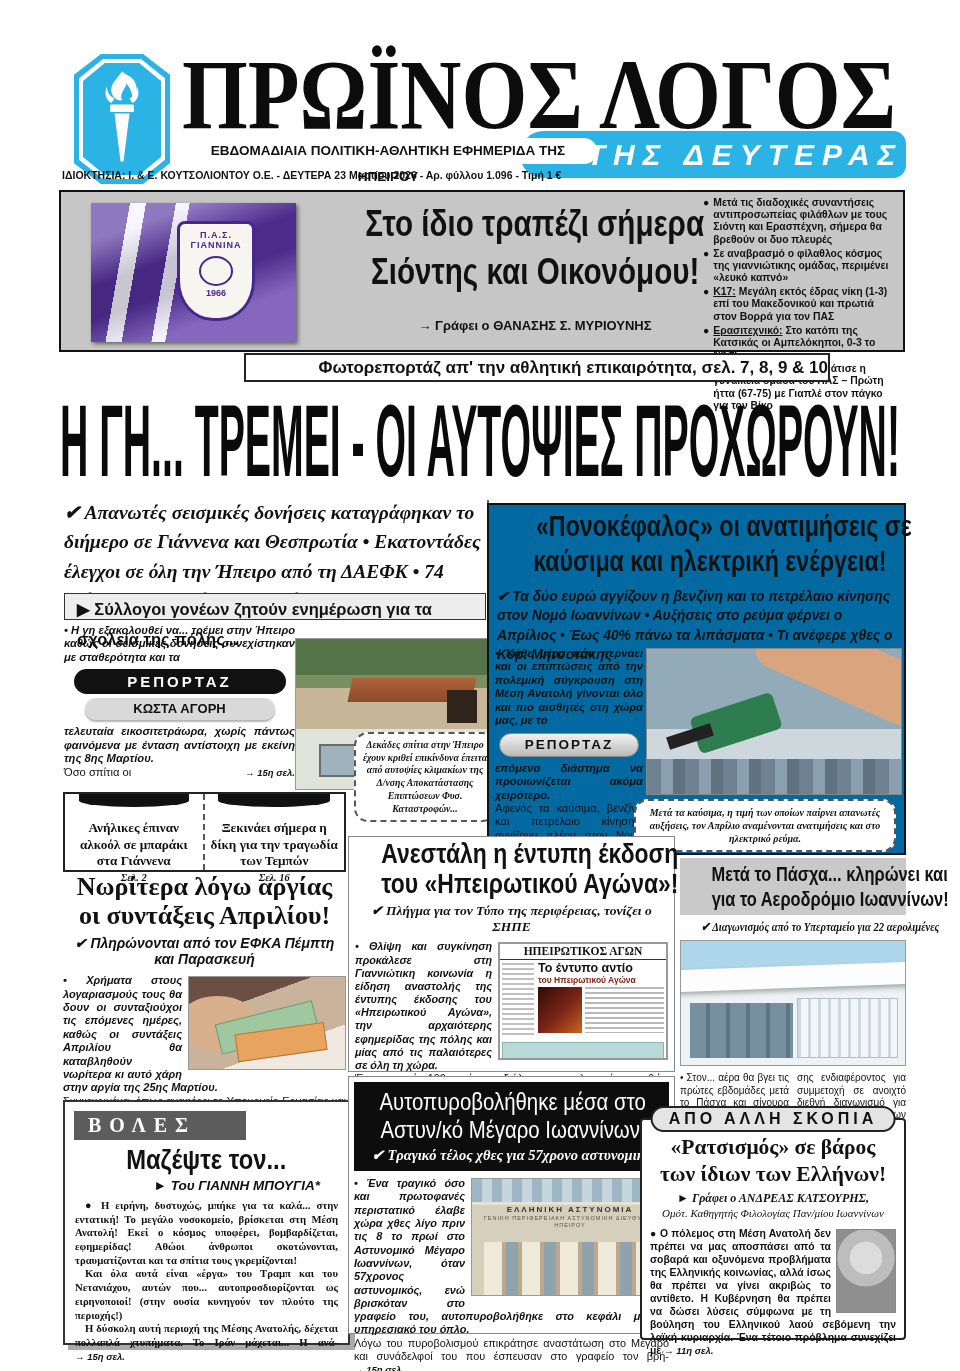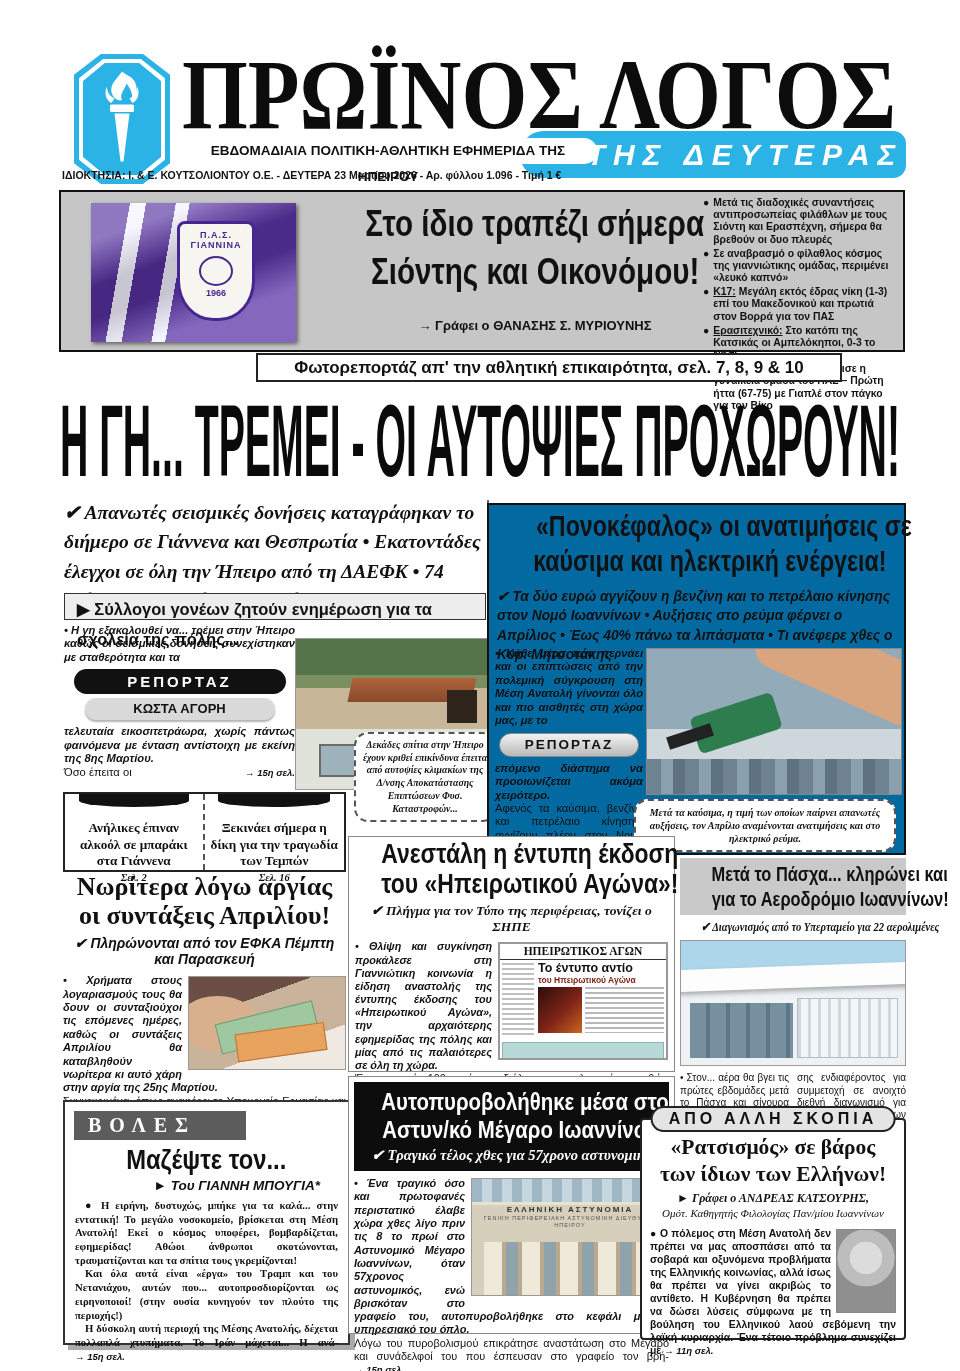--- a/index.html
+++ b/index.html
@@ -31,21 +31,21 @@
   #flag-shield .t1{font-size:9px;padding-top:6px;letter-spacing:1px}
   #flag-shield .crest{width:34px;height:30px;margin:6px auto 2px;border:2px solid #46278f;border-radius:50%}
   #flag-shield .t2{font-size:9px}
   #sports-headline{position:absolute;left:248px;top:8px;width:452px;text-align:center;font-weight:bold;line-height:1.3;font-size:37px}
   #sports-byline{position:absolute;left:248px;top:126px;width:452px;text-align:center;font-weight:bold;font-size:13px}
   #sports-bullets{position:absolute;left:642px;top:5px;width:197px;font-size:10.4px;font-weight:bold;line-height:1.17}
   .sb{display:flex;margin-bottom:2px}
   .sb .dot{margin-right:4px}
   .sb .lead{text-decoration:underline;margin-right:3px}
   
-  #photo-report-banner{left:256px;top:353px;width:586px;height:29px;background:#fff;border:2.5px solid #222;text-align:center;line-height:25px;font-weight:bold;font-size:17px}
+  #photo-report-banner{left:244px;top:353px;width:586px;height:29px;background:#fff;border:2.5px solid #222;text-align:right;line-height:25px;font-weight:bold;font-size:17px}
   #main-headline-wrap{left:58px;top:386px;width:848px;height:108px}
   
   #eq-deck{left:64px;top:498px;width:422px;font-family:"Liberation Serif",serif;font-style:italic;font-weight:bold;font-size:19.5px;line-height:1.5}
   #eq-kicker{left:64px;top:593px;width:422px;height:27px;background:#ededed;border:1.5px solid #333;font-weight:bold;font-size:16.5px;line-height:30px;padding-left:12px}
   #eq-article{left:64px;top:624px;width:424px;height:170px}
   #eq-article .col{position:absolute;left:0;top:0;width:231px;font-size:11.2px;line-height:1.2;text-align:justify}
   .bold-it{font-weight:bold;font-style:italic}
   .badge-black{width:212px;height:25px;margin:5px auto 4px;background:#111;color:#fff;border-radius:13px;text-align:center;line-height:25px;font-weight:bold;font-size:15px;letter-spacing:3px}
   .badge-gray{width:190px;height:22px;margin:0 auto 5px;background:#d9d9d9;border-radius:11px;text-align:center;line-height:22px;font-weight:bold;font-size:13px;box-shadow:0 2px 2px rgba(0,0,0,.3)}
   .lastrow{display:flex;align-items:baseline;justify-content:space-between}
@@ -108,21 +108,21 @@
   #mini-paper .main{flex:1;padding:2px}
   #mini-paper .ph1{font-family:"Liberation Sans",sans-serif;font-weight:bold;font-size:12.5px;line-height:1}
   #mini-paper .ph2{font-family:"Liberation Sans",sans-serif;font-weight:bold;font-size:8.5px;color:#7a1f12;line-height:1.2}
   #mini-paper .mrow{display:flex;margin-top:2px}
   #mini-paper .mpic{width:44px;height:46px;background:linear-gradient(135deg,#2e0d0a,#7d2417 55%,#c9651f)}
   #mini-paper .mlines{flex:1;margin-left:3px;background:repeating-linear-gradient(180deg,#b8b8b8 0 2px,#fff 2px 5px)}
   #mini-paper .teal{height:17px;margin:2px;background:#b9d8d8;border:1px solid #8ab5b5}
   
   #police{left:348px;top:1076px;width:327px;height:258px;border:1px solid #888;background:#fff;padding:5px}
   #police .blackbox{background:#0d0d0d;color:#fff;padding:6px 2px 7px;text-align:center}
-  #police .hl{font-weight:bold;font-size:24px;line-height:1.15}
+  #police .hl{font-weight:normal;font-size:24px;line-height:1.15}
   #police .deck{font-family:"Liberation Serif",serif;font-weight:bold;font-style:italic;font-size:14.5px;margin-top:4px}
   #police .body{margin-top:6px;font-size:10.9px;line-height:1.22;text-align:justify}
   #police-photo{float:right;width:198px;height:118px;margin:1px 0 3px 6px;border:1px solid #999;background:linear-gradient(180deg,#e8e2d2 0 22%,#d6cfbc 22% 100%);position:relative;overflow:hidden;text-align:center}
   #police-photo .glass{position:absolute;left:0;top:0;width:100%;height:20%;background:repeating-linear-gradient(90deg,#9fb6c4 0 10px,#c6d6de 10px 20px)}
   #police-photo .sign1{position:relative;margin-top:26px;font-size:8px;font-weight:bold;letter-spacing:2px;color:#333}
   #police-photo .sign2{position:relative;font-size:5.5px;color:#555;letter-spacing:1px}
   #police-photo .cols{position:absolute;left:6%;bottom:0;width:88%;height:46%;background:repeating-linear-gradient(90deg,#efe9da 0 18px,#baa98e 18px 22px,#8fa3ad 22px 34px,#baa98e 34px 38px)}
   
   #airport{left:680px;top:858px;width:226px}
   #airport .hl{background:#c9c9c9;padding:4px 2px;text-align:center;font-weight:bold;font-size:20.5px;line-height:1.2}
@@ -218,21 +218,21 @@
   <div class="abs serif" id="eq-deck">✔ Απανωτές σεισμικές δονήσεις καταγράφηκαν το διήμερο σε Γιάννενα και Θεσπρωτία • Εκατοντάδες έλεγχοι σε όλη την Ήπειρο από τη ΔΑΕΦΚ • 74 σπίτια χαρακτηρίστηκαν «κόκκινα»</div>
   <div class="abs" id="eq-kicker">▶ Σύλλογοι γονέων ζητούν ενημέρωση για τα σχολεία της πόλης...</div>
 
   <div class="abs" id="eq-article">
     <div class="col">
       <p class="bold-it">• Η γη εξακολουθεί να... τρέμει στην Ήπειρο καθώς οι σεισμικές δονήσεις συνεχίστηκαν με σταθερότητα και τα</p>
       <div class="badge-black">ΡΕΠΟΡΤΑΖ</div>
       <div class="badge-gray">ΚΩΣΤΑ ΑΓΟΡΗ</div>
       <p class="bold-it">τελευταία εικοσιτετράωρα, χωρίς πάντως φαινόμενα με ένταση αντίστοιχη με εκείνη της 8ης Μαρτίου.</p>
       <div class="lastrow">
-        <span>Όσο έπειτα οι</span>
+        <span>Όσο σπίτια οι</span>
         <span class="jump"><span class="ja">→</span> <span>15η σελ.</span></span>
       </div>
     </div>
     <div id="eq-photo">
       <div class="roof"></div>
       <div class="hole"></div>
       <div class="win1"></div>
       <div class="win2"></div>
       <div class="chair"></div>
     </div>

